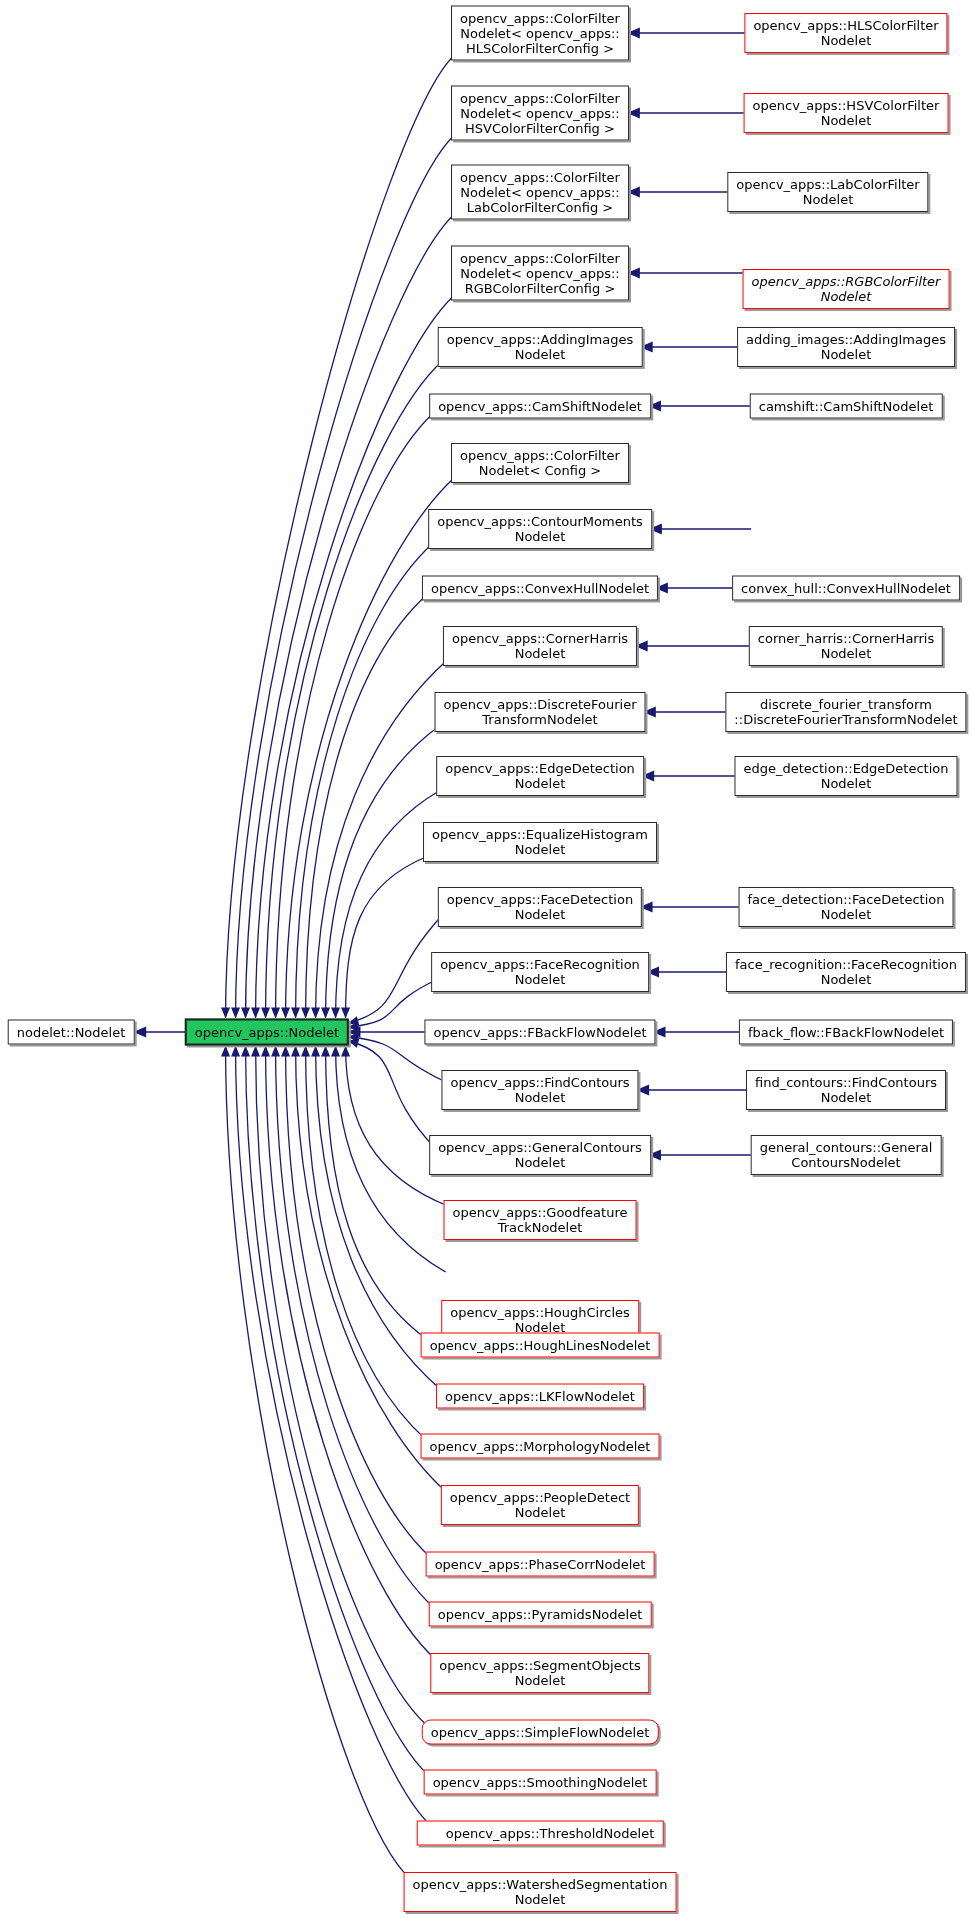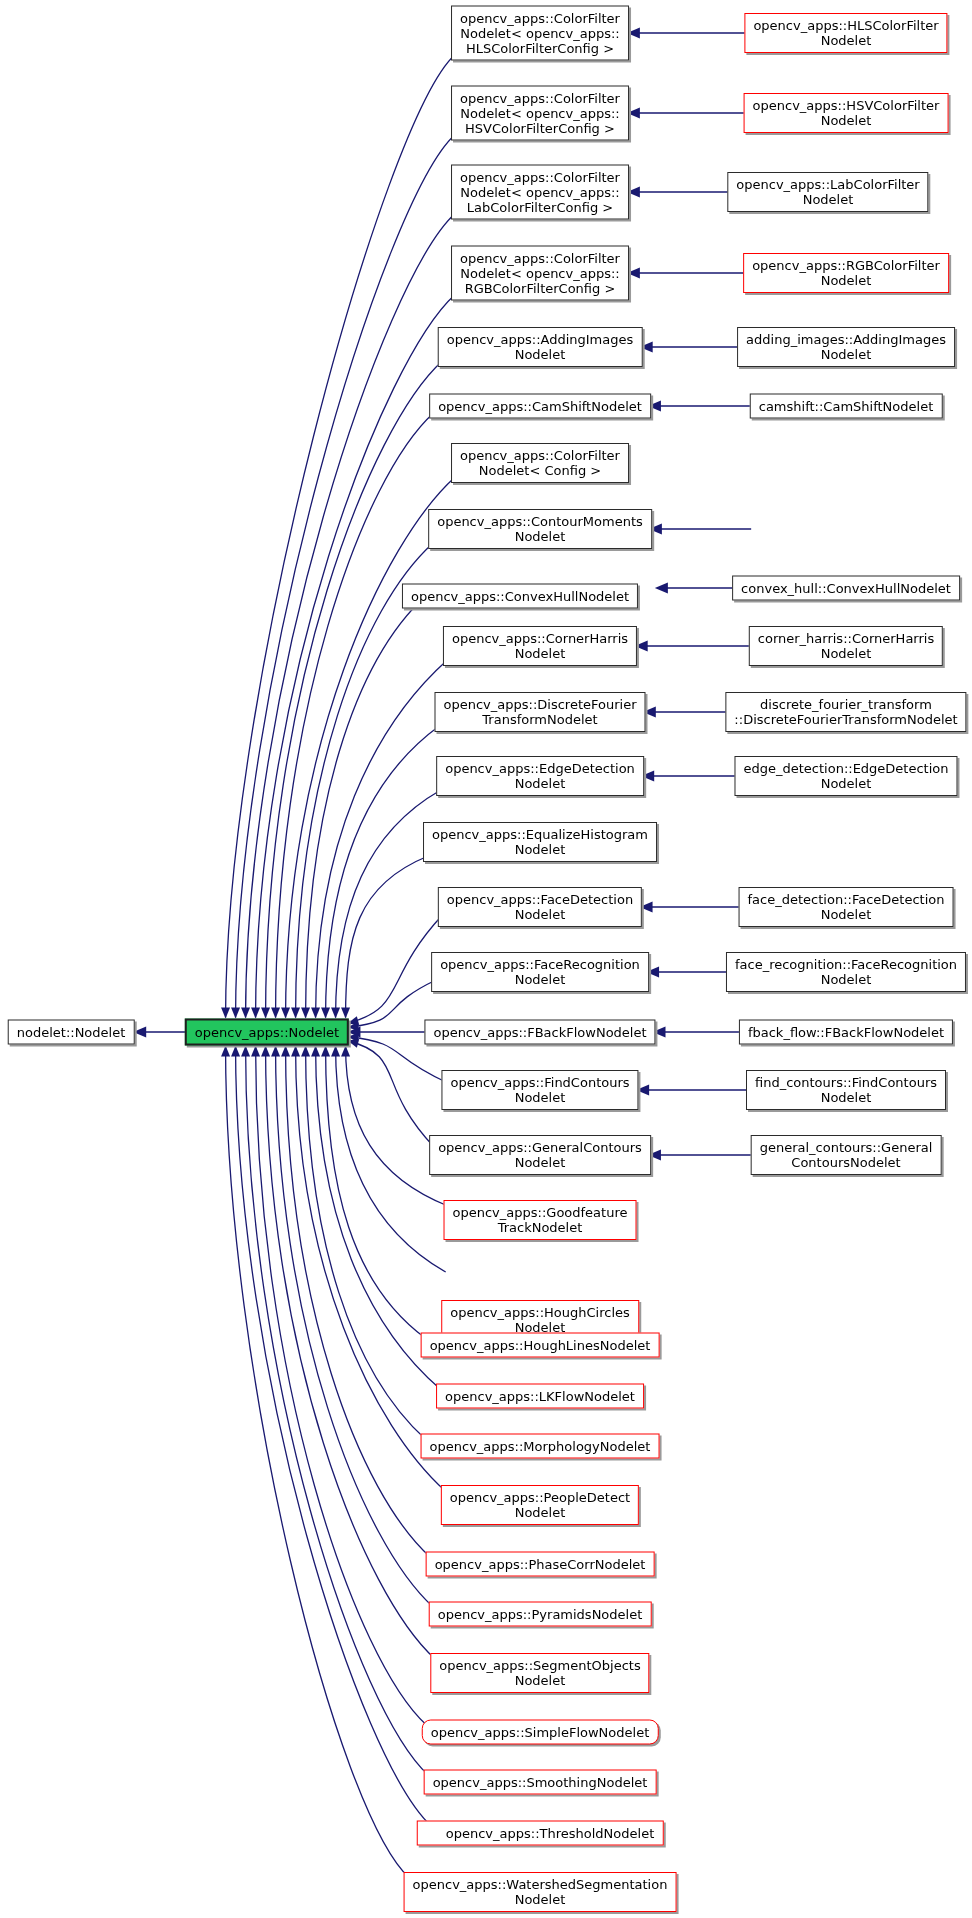--- a/index.html
+++ b/index.html
@@ -145,33 +145,33 @@
     <div class="box redline" style="left: 846px; top: 113px;">opencv_apps::HSVColorFilter
 Nodelet</div>
     <div class="box plain" style="left: 540px; top: 192px;">opencv_apps::ColorFilter
 Nodelet&lt; opencv_apps::
 LabColorFilterConfig &gt;</div>
     <div class="box plain" style="left: 828px; top: 192px;">opencv_apps::LabColorFilter
 Nodelet</div>
     <div class="box plain" style="left: 540px; top: 273px;">opencv_apps::ColorFilter
 Nodelet&lt; opencv_apps::
 RGBColorFilterConfig &gt;</div>
-    <div class="box redline" style="left: 846px; top: 273px;">opencv_apps::RGBColorFilter
+    <div class="box redline" style="left: 846px; top: 289px; font-style: italic;">opencv_apps::RGBColorFilter
 Nodelet</div>
     <div class="box plain" style="left: 540px; top: 347px;">opencv_apps::AddingImages
 Nodelet</div>
     <div class="box plain" style="left: 846px; top: 347px;">adding_images::AddingImages
 Nodelet</div>
     <div class="box plain" style="left: 540px; top: 406px;">opencv_apps::CamShiftNodelet</div>
     <div class="box plain" style="left: 846px; top: 406px;">camshift::CamShiftNodelet</div>
     <div class="box plain" style="left: 540px; top: 463px;">opencv_apps::ColorFilter
 Nodelet&lt; Config &gt;</div>
     <div class="box plain" style="left: 540px; top: 529px;">opencv_apps::ContourMoments
 Nodelet</div>
-    <div class="box plain" style="left: 520px; top: 588px; margin-top: 8px;">opencv_apps::ConvexHullNodelet</div>
+    <div class="box plain" style="left: 540px; top: 588px;">opencv_apps::ConvexHullNodelet</div>
     <div class="box plain" style="left: 846px; top: 588px;">convex_hull::ConvexHullNodelet</div>
     <div class="box plain" style="left: 540px; top: 646px;">opencv_apps::CornerHarris
 Nodelet</div>
     <div class="box plain" style="left: 846px; top: 646px;">corner_harris::CornerHarris
 Nodelet</div>
     <div class="box plain" style="left: 540px; top: 712px;">opencv_apps::DiscreteFourier
 TransformNodelet</div>
     <div class="box plain" style="left: 846px; top: 712px;">discrete_fourier_transform
 ::DiscreteFourierTransformNodelet</div>
     <div class="box plain" style="left: 540px; top: 776px;">opencv_apps::EdgeDetection

